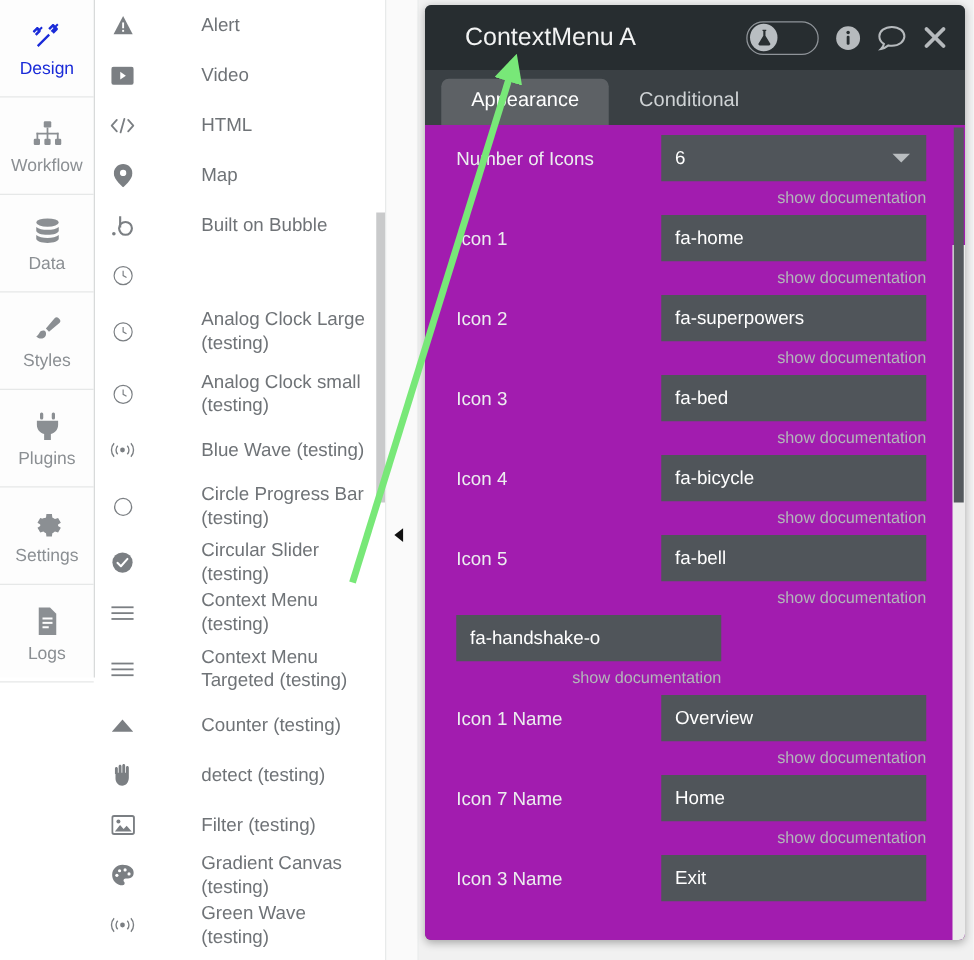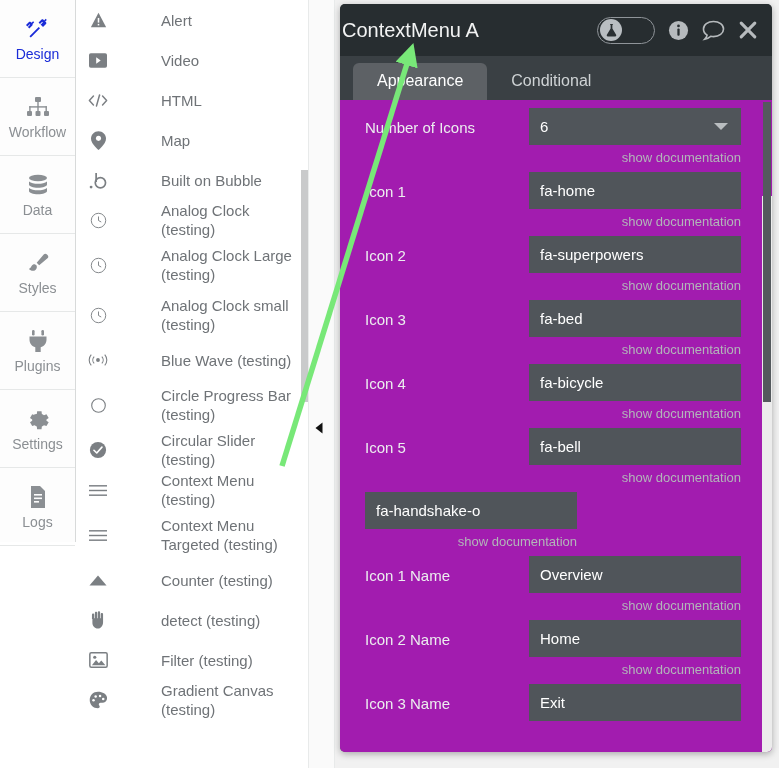--- a/index.html
+++ b/index.html
@@ -161,21 +161,21 @@
     border-radius: 5px;
     background: #5d6165;
     box-shadow: 0 2px 7px rgba(0,0,0,0.30);
     overflow: hidden;
   }
   #dialog-header {
     height: 52px;
     background: #272d30;
     display: flex;
     align-items: center;
-    padding: 0 14px 0 2px;
+    padding: 0 14px 0 32px;
     box-sizing: border-box;
   }
   #dialog-title {
     font-size: 20px;
     color: #f2f3f3;
     flex: 1;
     white-space: nowrap;
     overflow: hidden;
   }
   .header-tools {
@@ -458,21 +458,20 @@
       <span class="el-name">Built on Bubble</span>
     </div>
 
     <div class="el-row" style="height:40px">
       <span class="el-icon">
         <svg width="17" height="17" viewBox="0 0 20 20" fill="none" stroke="currentColor" stroke-width="1.1">
             <circle cx="10" cy="10" r="8.5"></circle>
             <polyline points="10,5.3 10,10 13.2,11.8"></polyline>
           </svg>
       </span>
-      <span class="el-name">Analog Clock (testing)</span>
     </div>
 
     <div class="el-row" style="height:50px">
       <span class="el-icon">
         <svg width="17" height="17" viewBox="0 0 20 20" fill="none" stroke="currentColor" stroke-width="1.1">
             <circle cx="10" cy="10" r="8.5"></circle>
             <polyline points="10,5.3 10,10 13.2,11.8"></polyline>
           </svg>
       </span>
       <span class="el-name" style="max-width:170px">Analog Clock Large (testing)</span>
@@ -577,20 +576,32 @@
             <path d="M10 .9C4.8.9.8 4.8.8 9.9c0 5.2 4 9.2 9.2 9.2 1.1 0 1.9-.8 1.9-1.8 0-.5-.2-.9-.5-1.2-.3-.3-.5-.7-.5-1.2 0-1 .8-1.8 1.9-1.8h2.2c2.8 0 5.1-2.3 5.1-5.1C20.1 4 15.6.9 10 .9z"></path>
             <circle cx="5" cy="10.3" r="1.4" fill="#fff"></circle>
             <circle cx="7.4" cy="6.2" r="1.4" fill="#fff"></circle>
             <circle cx="12.3" cy="5.5" r="1.4" fill="#fff"></circle>
             <circle cx="15.8" cy="9" r="1.4" fill="#fff"></circle>
           </svg>
       </span>
       <span class="el-name">Gradient Canvas (testing)</span>
     </div>
 
+    <div class="el-row" style="height:40px">
+      <span class="el-icon">
+        <svg width="20" height="14" viewBox="0 0 22 14" fill="none" stroke="currentColor" stroke-width="1.2">
+            <circle cx="11" cy="7" r="2.1" fill="currentColor" stroke="none"></circle>
+            <path d="M6.8 3.2a5.6 5.6 0 000 7.6"></path>
+            <path d="M15.2 3.2a5.6 5.6 0 010 7.6"></path>
+            <path d="M3.6 1a9 9 0 000 12"></path>
+            <path d="M18.4 1a9 9 0 010 12"></path>
+          </svg>
+      </span>
+      <span class="el-name">Green Wave (testing)</span>
+    </div>
 
     <div class="el-row" style="height:40px">
       <span class="el-icon">
         
       </span>
 
     </div>
   </div>
 
   <div id="palette-scroll-track"></div>
@@ -707,21 +718,21 @@
 
       <div class="field-row">
         <div class="field-label">Icon 1 Name</div>
         <div class="field-control">
           <div class="field-input">Overview</div>
           <div class="doc-link">show documentation</div>
         </div>
       </div>
 
       <div class="field-row">
-        <div class="field-label">Icon 2 Name</div>
+        <div class="field-label">Icon 7 Name</div>
         <div class="field-control">
           <div class="field-input">Home</div>
           <div class="doc-link">show documentation</div>
         </div>
       </div>
 
       <div class="field-row">
         <div class="field-label">Icon 3 Name</div>
         <div class="field-control">
           <div class="field-input">Exit</div>

